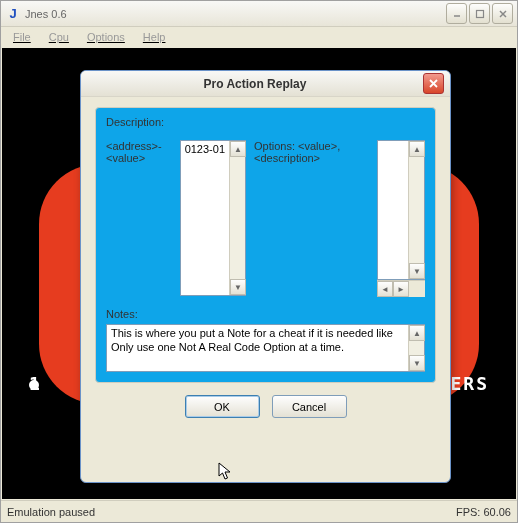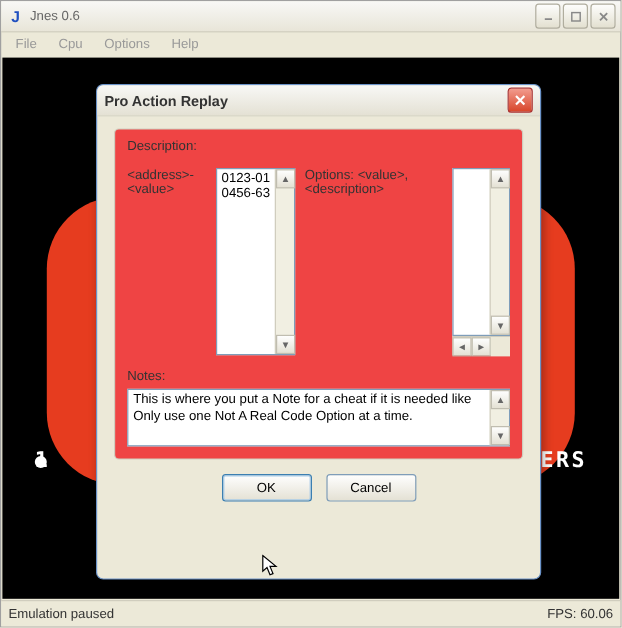--- a/index.html
+++ b/index.html
@@ -61,20 +61,21 @@
     justify-content: center;
     font-size: 10px;
     color: #888;
   }
   .menubar {
     height: 20px;
     display: flex;
     align-items: center;
     padding: 0 4px;
     gap: 2px;
+    text-decoration: underline;
   }
   .menu-item {
     padding: 2px 8px;
     color: #999;
     font-size: 11px;
   }
   .content-area {
     flex: 1;
     background: #000;
     position: relative;
@@ -150,20 +151,21 @@
     flex-direction: column;
     overflow: hidden;
   }
   .dialog-titlebar {
     height: 26px;
     background: linear-gradient(to bottom, #f8f8f6, #e4e1d4);
     display: flex;
     align-items: center;
     padding: 12px 6px;
     border-bottom: 1px solid #d8d5c8;
+    text-align: center;
   }
   .dialog-title {
     flex: 1;
     font-weight: bold;
     font-size: 12px;
     color: #333;
   }
   .dialog-close {
     width: 21px;
     height: 21px;
@@ -180,21 +182,21 @@
   .dialog-body {
     flex: 1;
     padding: 10px 14px;
     display: flex;
     flex-direction: column;
   }
   .groupbox {
     border: 1px solid #d0cdbe;
     border-radius: 4px;
     padding: 8px 10px 10px 10px;
-    background: #ef4444;
+    background: #0ea5e9;
   }
   .label {
     font-size: 11px;
     color: #333;
     margin-bottom: 4px;
   }
   .text-input {
     width: 100%;
     height: 20px;
     border: 1px solid #7f9db9;
@@ -372,21 +374,20 @@
     <div class="groupbox">
 
       <div class="label">Description:</div>
 
       <div class="lists-row">
         <div class="list-col left">
           <div class="label">&lt;address&gt;-&lt;value&gt;</div>
           <div class="listbox" style="height:156px;">
             <div class="listbox-content">
               <div class="listbox-line">0123-01</div>
-              <div class="listbox-line">0456-63</div>
             </div>
             <div class="vscroll">
               <div class="sbtn">▲</div>
               <div class="strk"></div>
               <div class="sbtn">▼</div>
             </div>
           </div>
         </div>
 
         <div class="list-col right">

